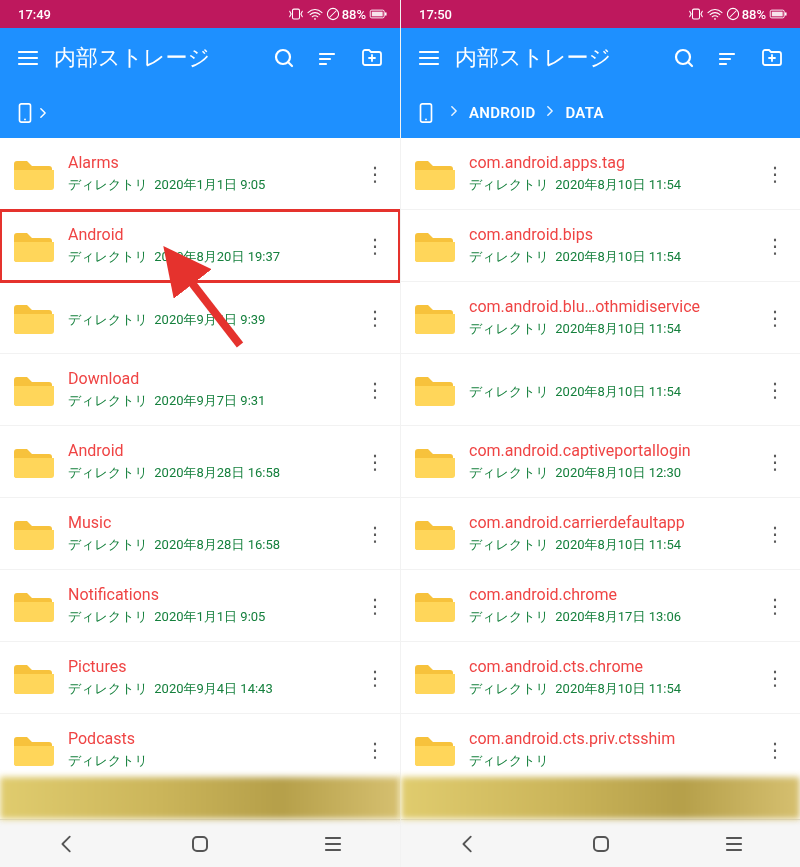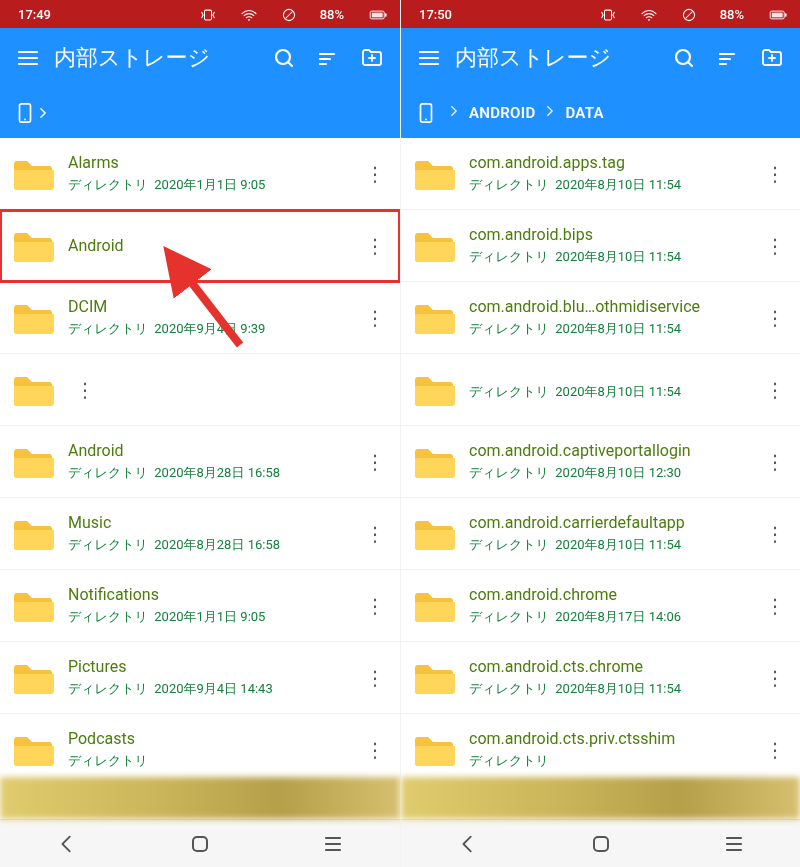--- a/index.html
+++ b/index.html
@@ -1,34 +1,34 @@
 <!DOCTYPE html>
 <html><head>
 <meta charset="utf-8">
 <style>
   * { margin:0; padding:0; box-sizing:border-box; font-family:-apple-system,BlinkMacSystemFont,"Segoe UI",Roboto,Helvetica,Arial,sans-serif; }
   body { width:800px; height:867px; background:#fff; overflow:hidden; position:relative; }
   .screens { display:flex; width:800px; height:867px; }
   .screen { width:400px; height:867px; display:flex; flex-direction:column; position:relative; background:#fff; }
-  .statusbar { height:28px; background:#b91c1c; color:#fff; display:flex; align-items:center; justify-content:space-between; padding:0 12px 0 18px; font-size:13px; font-weight:500; }
-  .status-icons { display:flex; align-items:flex-end; gap:24px; }
+  .statusbar { height:28px; background:#be185d; color:#fff; display:flex; align-items:center; justify-content:space-between; padding:0 12px 0 18px; font-size:13px; font-weight:500; }
+  .status-icons { display:flex; align-items:flex-start; gap:2px; }
   .status-icons svg { display:block; }
   .appbar { background:#1e90ff; color:#fff; height:60px; display:flex; align-items:center; padding:8px 6px; }
   .appbar .title { flex:1; font-size:22px; font-weight:500; color:#fff; padding-left:4px; }
   .icon-btn { width:44px; height:44px; display:flex; align-items:center; justify-content:center; color:#fff; }
   .icon-btn svg { width:24px; height:24px; }
   .breadcrumb { background:#1e90ff; color:#fff; height:50px; display:flex; align-items:center; padding:0 14px; font-size:15px; font-weight:600; letter-spacing:.3px; }
   .breadcrumb .bc-sep { margin:0 10px; opacity:.9; }
   .breadcrumb svg.bc-sep-icon { width:10px; height:14px; }
   .list { flex:1; overflow:hidden; background:#fff; }
   .row { display:flex; align-items:center; height:72px; padding:0 8px 0 12px; border-bottom:1px solid #f2f2f2; position:relative; }
   .row.highlight { outline:3px solid #e5322d; outline-offset:-2px; }
   .folder-icon { width:44px; height:44px; margin-right:12px; flex:0 0 44px; }
   .row .text { flex:1; min-width:0; }
-  .row .name { font-size:16px; color:#4d7c0f; line-height:1.2; white-space:nowrap; overflow:hidden; text-overflow:ellipsis; }
+  .row .name { font-size:16px; color:#ef4444; line-height:1.2; white-space:nowrap; overflow:hidden; text-overflow:ellipsis; }
   .row .meta { font-size:13px; color:#15803d; margin-top:4px; white-space:nowrap; overflow:hidden; text-overflow:ellipsis; }
   .row .more { width:34px; text-align:center; color:#5a5a5a; font-size:20px; line-height:1; }
   .bottom-ad { height:42px; background:linear-gradient(90deg,#e0cc6e 0%,#cbb55a 40%,#b59f49 70%,#d6c070 100%); filter:blur(3px); width:100%; }
   .navbar { height:48px; background:#f6f6f6; display:flex; align-items:center; justify-content:space-around; border-top:1px solid #e0e0e0; }
   .navbar .nav-btn { width:80px; display:flex; align-items:center; justify-content:center; color:#555; }
   .navbar svg { width:22px; height:22px; }
   
   .arrow-overlay { position:absolute; pointer-events:none; left:0; top:0; }
   
   .screen + .screen { border-left:1px solid rgba(0,0,0,.05); }
@@ -158,39 +158,47 @@
         </div>
       </div>
       <div class="more">⋮</div>
     </div>
     <div class="row highlight">
       <svg class="folder-icon" viewBox="0 0 44 40">
             <use href="#i-folder"></use>
           </svg>
       <div class="text">
         <div class="name">Android</div>
-      </div>
-      <div class="more">⋮</div>
-    </div>
-    <div class="row">
-      <svg class="folder-icon" viewBox="0 0 44 40">
-            <use href="#i-folder"></use>
-          </svg>
-      <div class="text">
-        <div class="name">DCIM</div>
+        <div class="meta">
+          <span>ディレクトリ</span>&nbsp;&nbsp;<span>2020年8月20日 19:37</span>
+        </div>
+      </div>
+      <div class="more">⋮</div>
+    </div>
+    <div class="row">
+      <svg class="folder-icon" viewBox="0 0 44 40">
+            <use href="#i-folder"></use>
+          </svg>
+      <div class="text">
         <div class="meta">
           <span>ディレクトリ</span>&nbsp;&nbsp;<span>2020年9月4日 9:39</span>
         </div>
       </div>
       <div class="more">⋮</div>
     </div>
     <div class="row">
       <svg class="folder-icon" viewBox="0 0 44 40">
             <use href="#i-folder"></use>
           </svg>
+      <div class="text">
+        <div class="name">Download</div>
+        <div class="meta">
+          <span>ディレクトリ</span>&nbsp;&nbsp;<span>2020年9月7日 9:31</span>
+        </div>
+      </div>
       <div class="more">⋮</div>
     </div>
     <div class="row">
       <svg class="folder-icon" viewBox="0 0 44 40">
             <use href="#i-folder"></use>
           </svg>
       <div class="text">
         <div class="name">Android</div>
         <div class="meta">
           <span>ディレクトリ</span>&nbsp;&nbsp;<span>2020年8月28日 16:58</span>
@@ -397,21 +405,21 @@
       </div>
       <div class="more">⋮</div>
     </div>
     <div class="row">
       <svg class="folder-icon" viewBox="0 0 44 40">
             <use href="#i-folder"></use>
           </svg>
       <div class="text">
         <div class="name">com.android.chrome</div>
         <div class="meta">
-          <span>ディレクトリ</span>&nbsp;&nbsp;<span>2020年8月17日 14:06</span>
+          <span>ディレクトリ</span>&nbsp;&nbsp;<span>2020年8月17日 13:06</span>
         </div>
       </div>
       <div class="more">⋮</div>
     </div>
     <div class="row">
       <svg class="folder-icon" viewBox="0 0 44 40">
             <use href="#i-folder"></use>
           </svg>
       <div class="text">
         <div class="name">com.android.cts.chrome</div>

